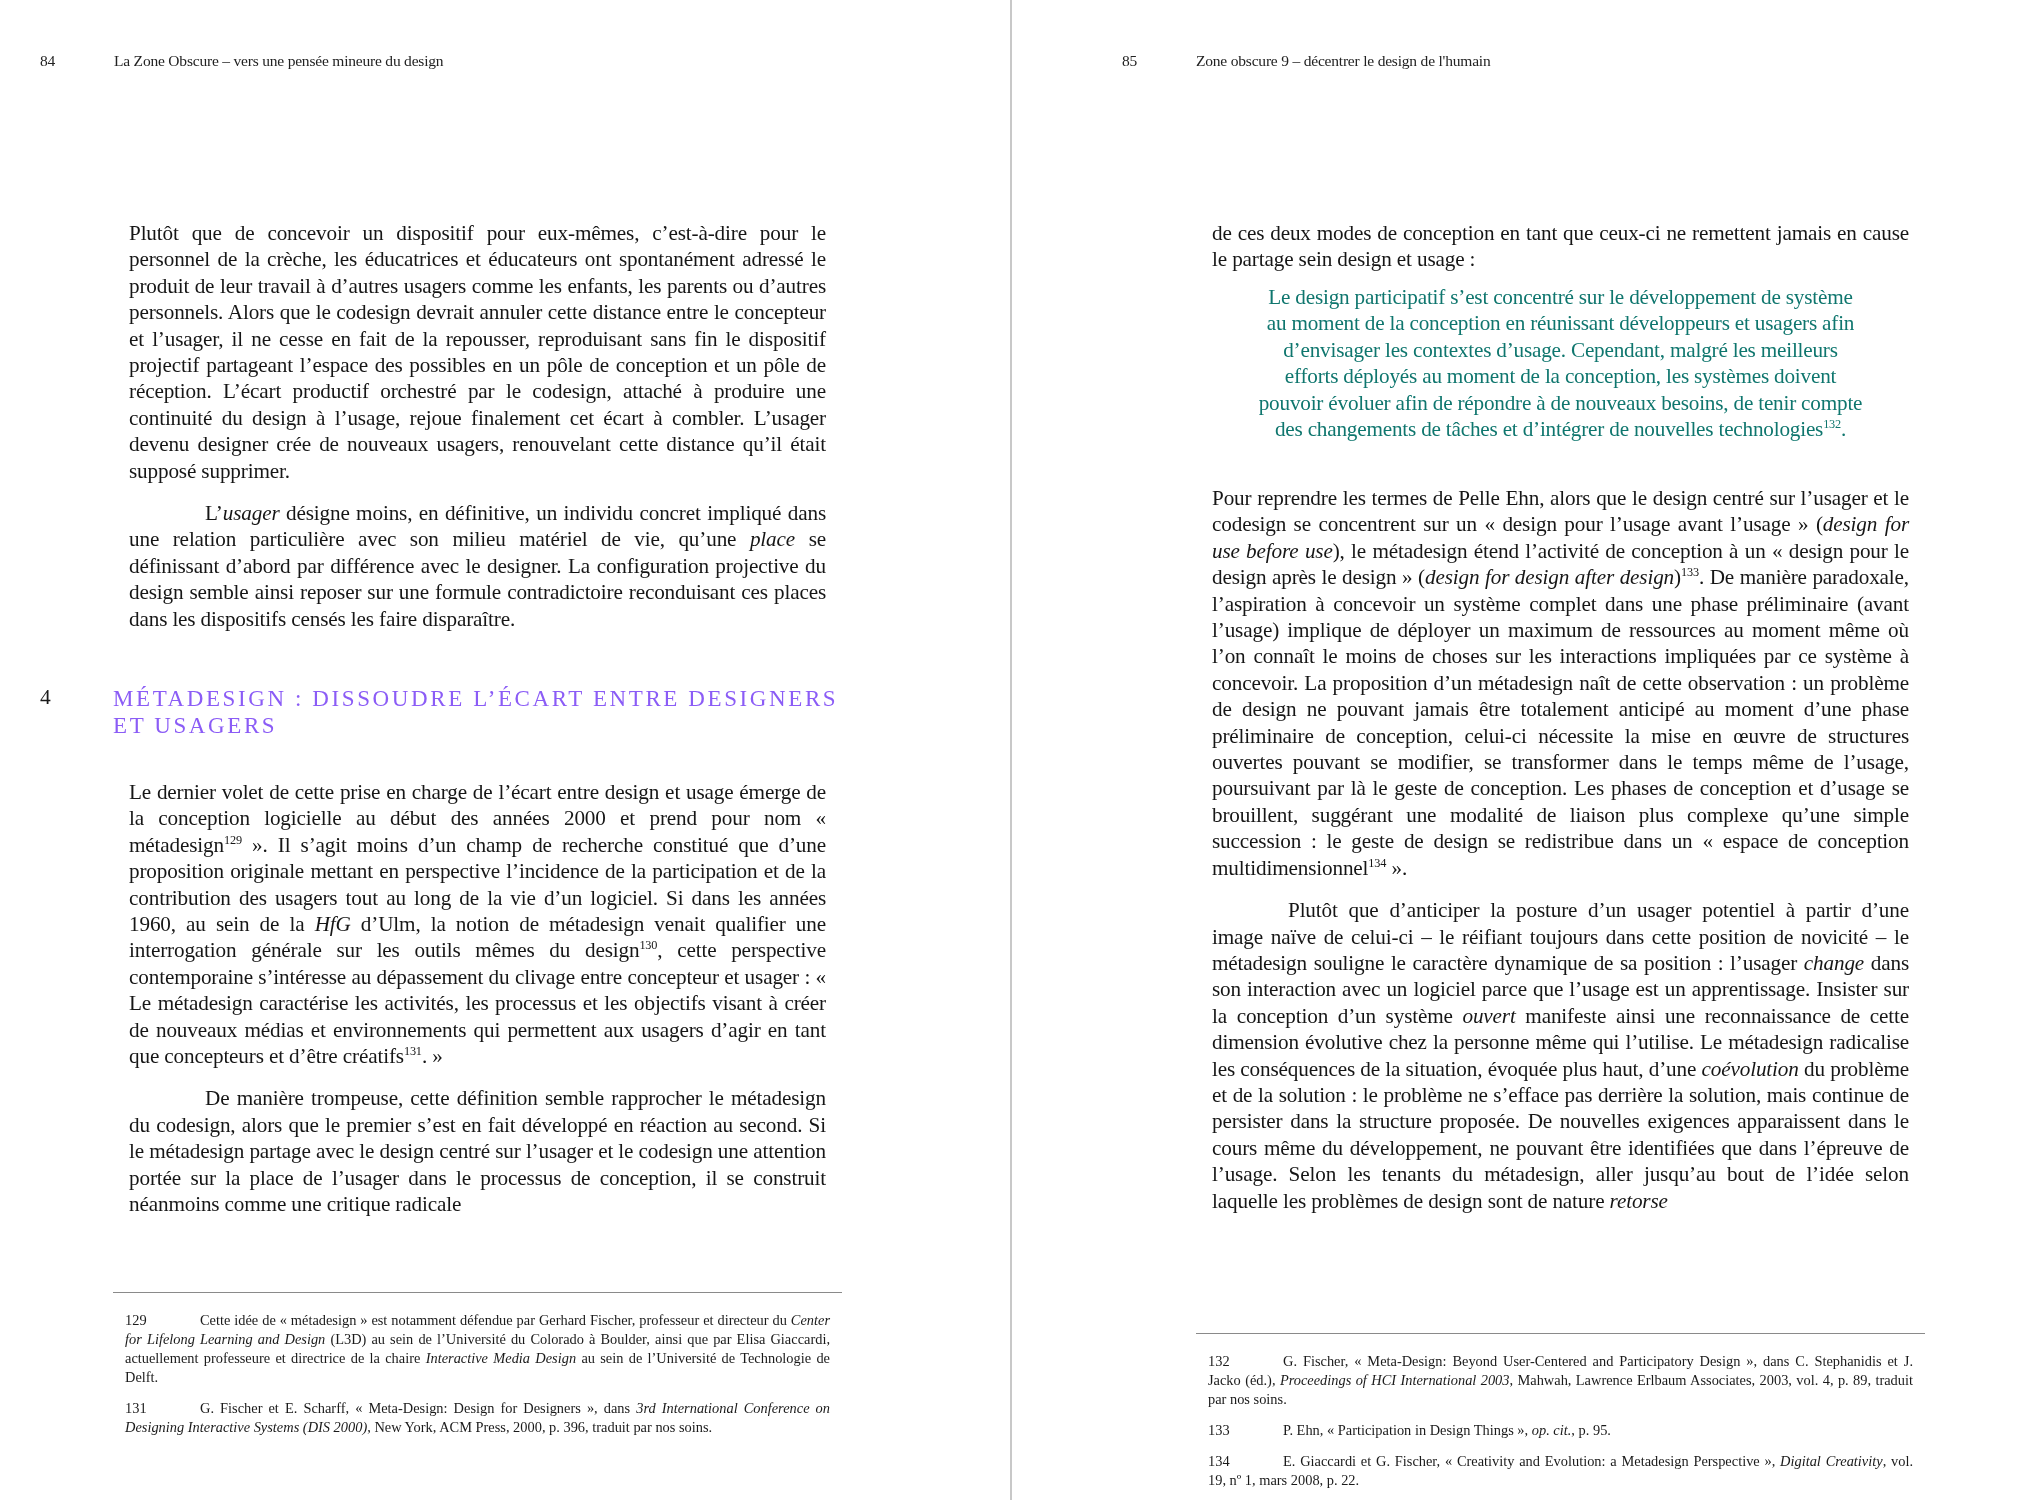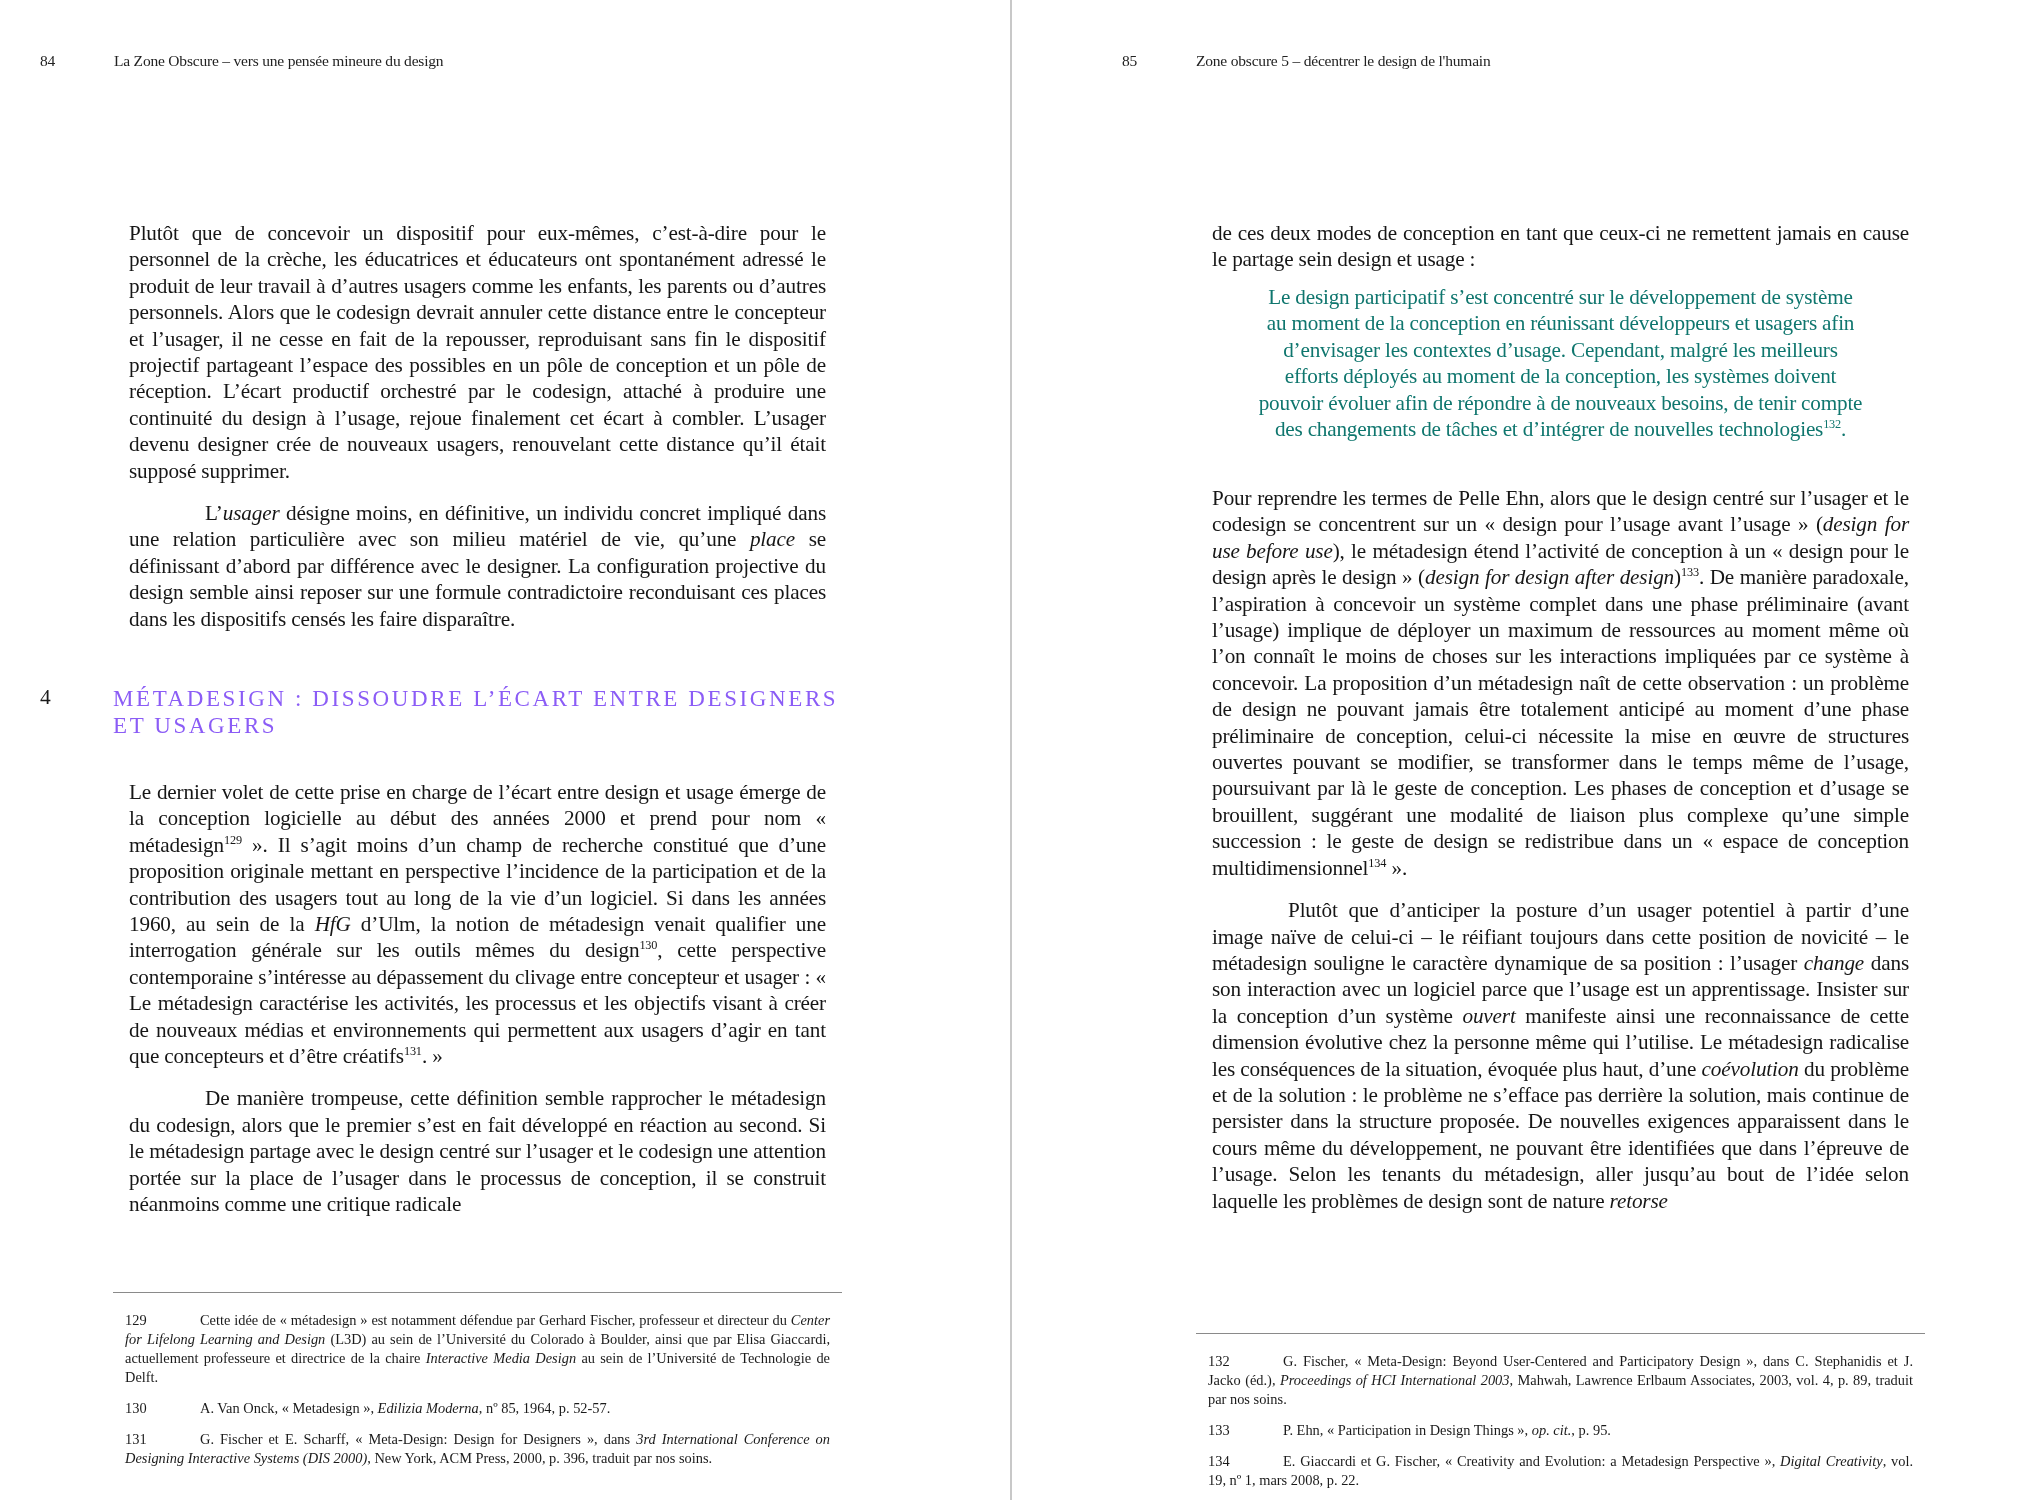--- a/index.html
+++ b/index.html
@@ -47,31 +47,30 @@
   <div class="section-title" style="left:113px;top:685px;width:729px;">Métadesign : dissoudre l’écart entre designers et usagers</div>
 
   <div class="body-text" style="left:113px;top:763px;width:729px;">
     <p>Le dernier volet de cette prise en charge de l’écart entre design et usage émerge de la conception logicielle au début des années 2000 et prend pour nom « métadesign<sup>129</sup> ». Il s’agit moins d’un champ de recherche constitué que d’une proposition originale mettant en perspective l’incidence de la participation et de la contribution des usagers tout au long de la vie d’un logiciel. Si dans les années 1960, au sein de la <em>HfG</em> d’Ulm, la notion de métadesign venait qualifier une interrogation générale sur les outils mêmes du design<sup>130</sup>, cette perspective contemporaine s’intéresse au dé­passement du clivage entre concepteur et usager : « Le métadesign carac­térise les activités, les processus et les objectifs visant à créer de nouveaux médias et environnements qui permettent aux usagers d’agir en tant que concepteurs et d’être créatifs<sup>131</sup>. »</p>
     <p class="indent">De manière trompeuse, cette définition semble rapprocher le mé­tadesign du codesign, alors que le premier s’est en fait développé en réac­tion au second. Si le métadesign partage avec le design centré sur l’usager et le codesign une attention portée sur la place de l’usager dans le proces­sus de conception, il se construit néanmoins comme une critique radicale</p>
   </div>
 
   <div class="fn-rule" style="left:113px;top:1292px;width:729px;"></div>
   <div class="footnotes" style="left:113px;top:1299px;width:729px;">
       <p class="footnote"><span class="fn-num">129</span>Cette idée de « métadesign » est notamment défendue par Gerhard Fischer, professeur et direc­teur du <em>Center for Lifelong Learning and Design</em> (L3D) au sein de l’Université du Colorado à Boulder, ainsi que par Elisa Giaccardi, actuellement professeure et directrice de la chaire <em>Interactive Media Design</em> au sein de l’Université de Technologie de Delft.</p>
-      <p class="footnote"><span class="fn-num">130</span>A. Van Onck, « Metadesign », <em>Edilizia Moderna</em>, nº 85, 1964, p. 52-57.</p>
       <p class="footnote"><span class="fn-num">131</span>G. Fischer et E. Scharff, « Meta-Design: Design for Designers », dans <em>3rd International Confe­rence on Designing Interactive Systems (DIS 2000)</em>, New York, ACM Press, 2000, p. 396, traduit par nos soins.</p>
     </div>
 </div>
 
 <div class="gutter"></div>
 
 <div class="page page-right">
   <div class="running-head" style="left:0;top:52px;width:1011px;">
     <span class="folio" style="left:111px;">85</span>
-    <span class="rh-title" style="left:185px;">Zone obscure 5 – décentrer le design de l'humain</span>
+    <span class="rh-title" style="left:185px;">Zone obscure 9 – décentrer le design de l'humain</span>
   </div>
 
   <div class="body-text" style="left:185px;top:204px;width:729px;">
     <p>de ces deux modes de conception en tant que ceux-ci ne remettent jamais en cause le partage sein design et usage :</p>
   </div>
 
   <div class="blockquote" style="left:185px;top:284px;width:729px;">
     <div>Le design participatif s’est concentré sur le développement de système</div>
     <div>au moment de la conception en réunissant développeurs et usagers afin</div>
     <div>d’envisager les contextes d’usage. Cependant, malgré les meilleurs</div>

